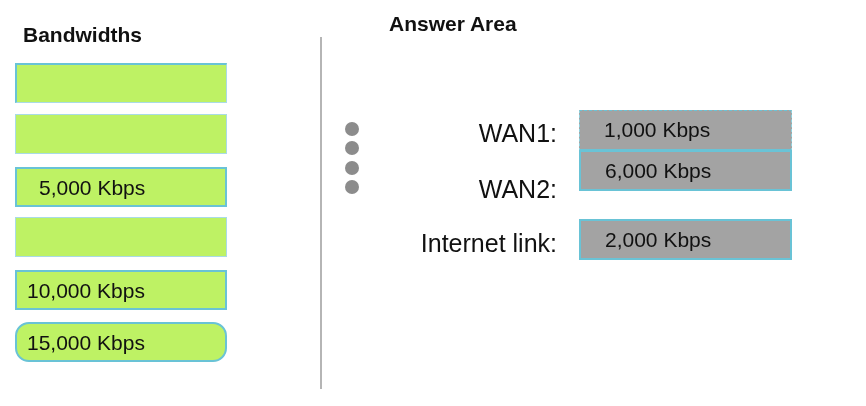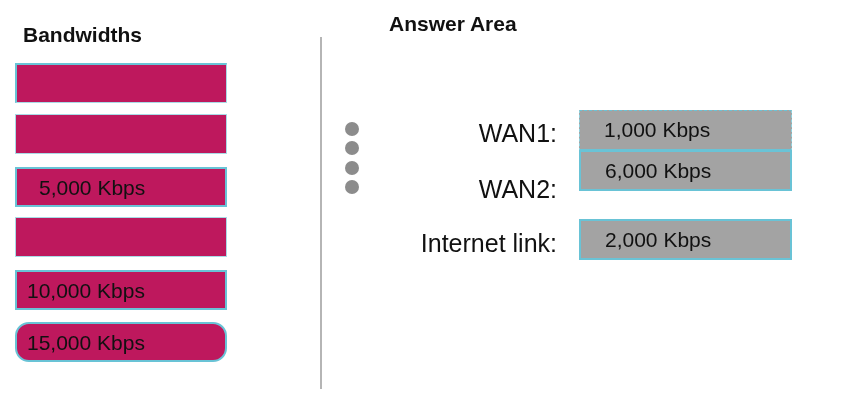--- a/index.html
+++ b/index.html
@@ -33,21 +33,21 @@
       background: #b5b5b5;
     }
 
     .bw-box {
       position: absolute;
       left: 15px;
       width: 212px;
       height: 40px;
       box-sizing: border-box;
       border: 2px solid #69c3d6;
-      background: #be185d;
+      background: #bef264;
       font-size: 21px;
       line-height: 36px;
       color: #111;
       cursor: grab;
     }
     .bw-box.empty {
       border: 1px solid #a9dbe6;
     }
     .bw-box .txt { position: absolute; top: 1px; }
 

